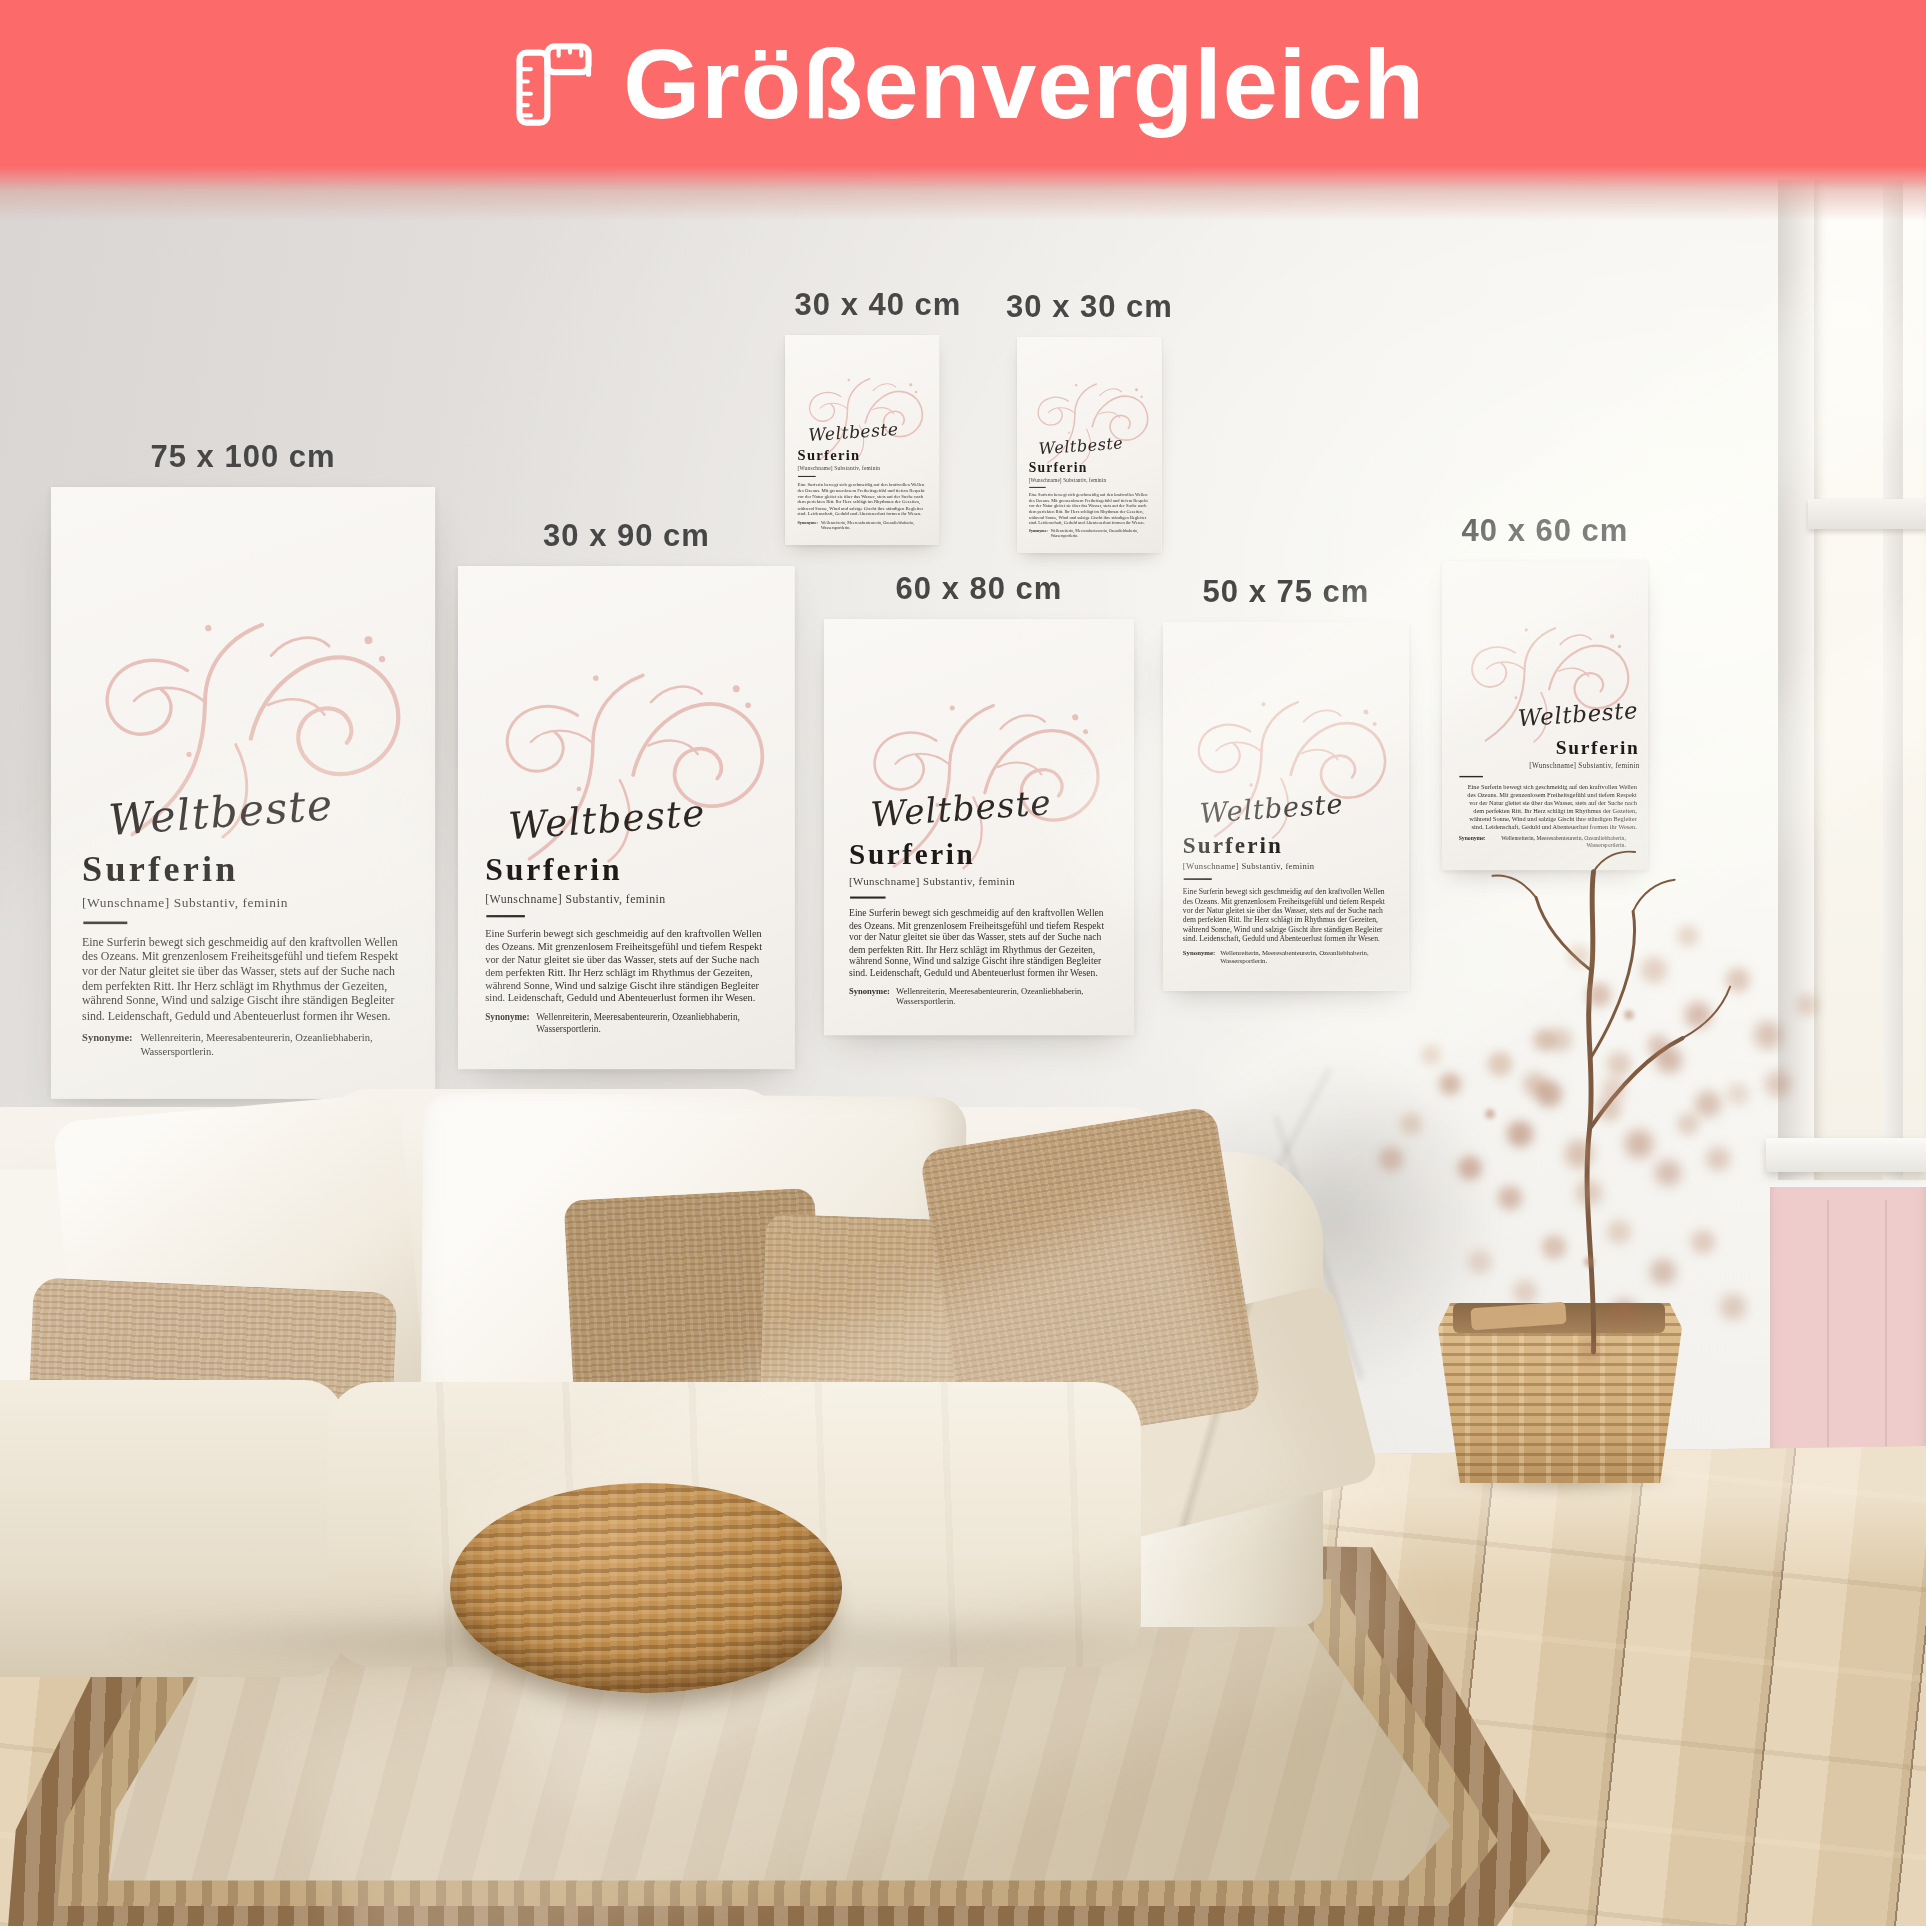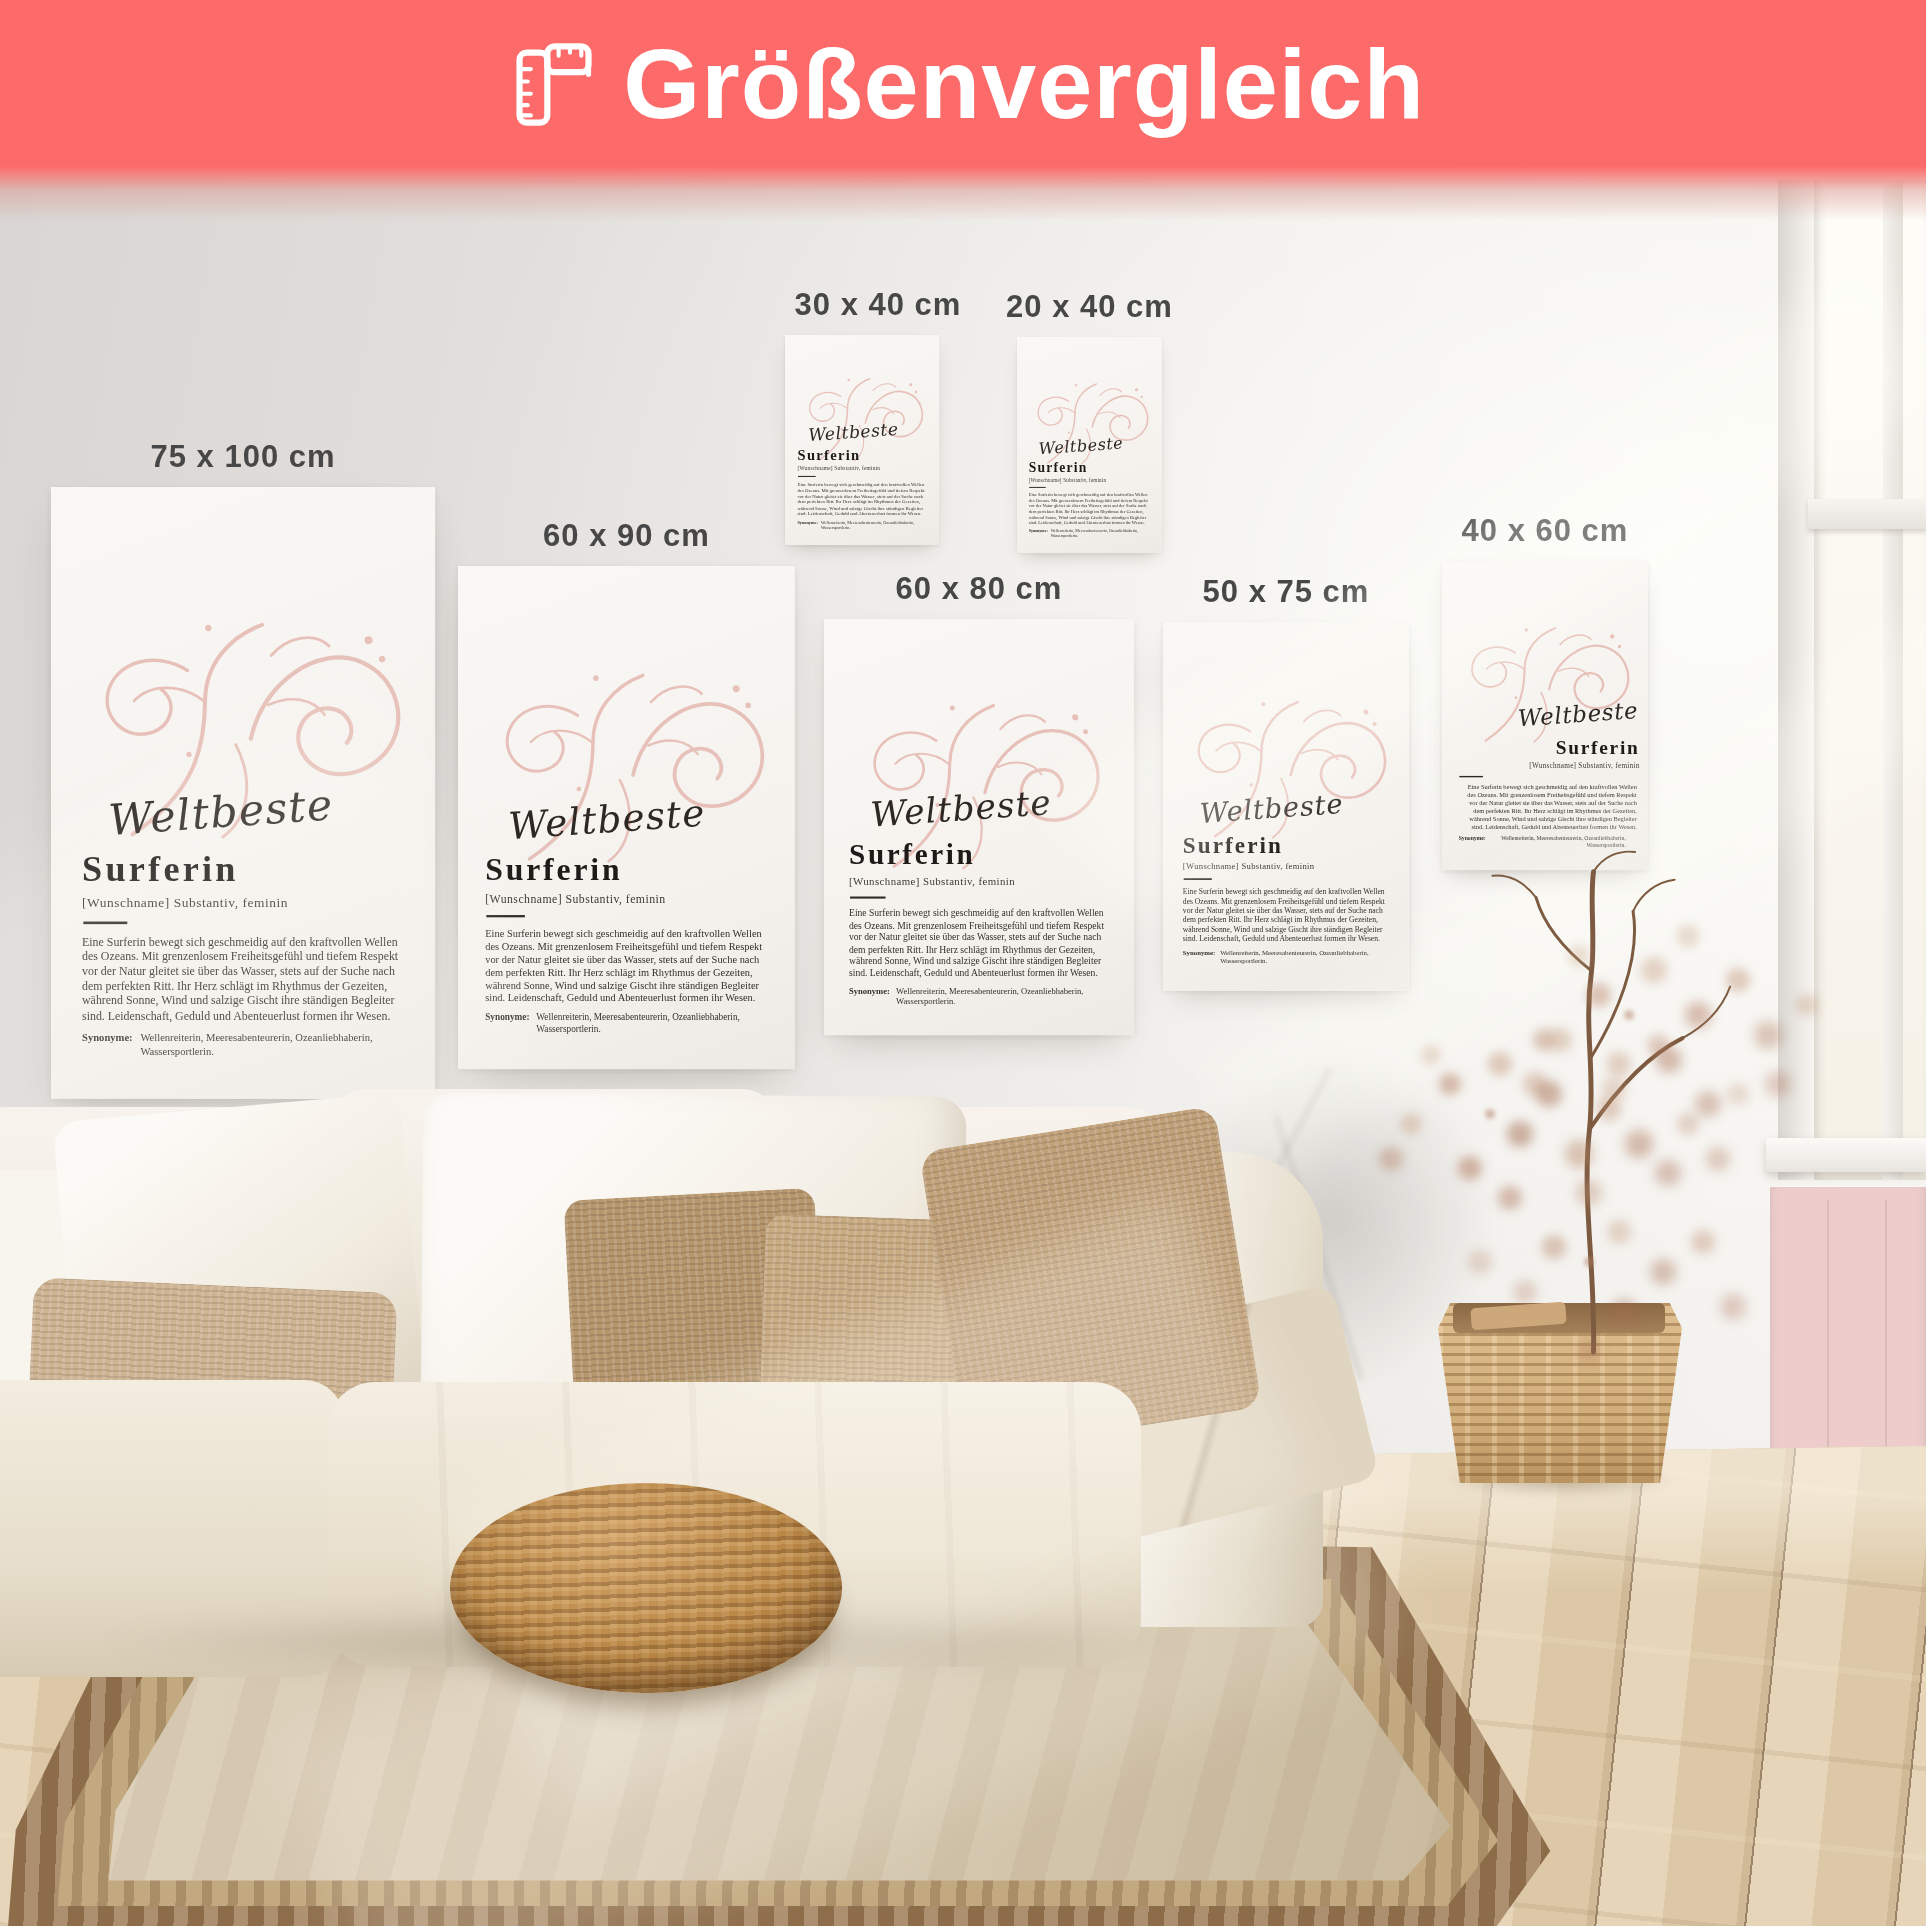--- a/index.html
+++ b/index.html
@@ -235,21 +235,21 @@
         <div class="p-body">Eine Surferin bewegt sich geschmeidig auf den kraftvollen Wellen des Ozeans. Mit grenzenlosem Freiheitsgefühl und tiefem Respekt vor der Natur gleitet sie über das Wasser, stets auf der Suche nach dem perfekten Ritt. Ihr Herz schlägt im Rhythmus der Gezeiten, während Sonne, Wind und salzige Gischt ihre ständigen Begleiter sind. Leidenschaft, Geduld und Abenteuerlust formen ihr Wesen.</div>
         <div class="p-syn">
           <span class="p-syn-label">Synonyme:</span>
           <span class="p-syn-text">Wellenreiterin, Meeresabenteurerin, Ozeanliebhaberin, Wassersportlerin.</span>
         </div>
       </div>
     </div>
   </div>
 
   <div class="poster" style="left:458px;top:566px;width:337px;height:503px;">
-    <div class="size-label">60 x 90 cm</div>
+    <div class="size-label">30 x 90 cm</div>
     <div class="poster-inner" style="height:444px;transform:scale(1.1333);">
       <svg class="p-ornament" viewBox="0 0 260 200">
           <use href="#flourish" transform="rotate(-12 130 100)"></use>
         </svg>
       <div class="p-text">
         <div class="p-script">Weltbeste</div>
         <div class="p-title">Surferin</div>
         <div class="p-sub">[Wunschname] Substantiv, feminin</div>
         <div class="p-divider"></div>
         <div class="p-body">Eine Surferin bewegt sich geschmeidig auf den kraftvollen Wellen des Ozeans. Mit grenzenlosem Freiheitsgefühl und tiefem Respekt vor der Natur gleitet sie über das Wasser, stets auf der Suche nach dem perfekten Ritt. Ihr Herz schlägt im Rhythmus der Gezeiten, während Sonne, Wind und salzige Gischt ihre ständigen Begleiter sind. Leidenschaft, Geduld und Abenteuerlust formen ihr Wesen.</div>
@@ -275,21 +275,21 @@
         <div class="p-body">Eine Surferin bewegt sich geschmeidig auf den kraftvollen Wellen des Ozeans. Mit grenzenlosem Freiheitsgefühl und tiefem Respekt vor der Natur gleitet sie über das Wasser, stets auf der Suche nach dem perfekten Ritt. Ihr Herz schlägt im Rhythmus der Gezeiten, während Sonne, Wind und salzige Gischt ihre ständigen Begleiter sind. Leidenschaft, Geduld und Abenteuerlust formen ihr Wesen.</div>
         <div class="p-syn">
           <span class="p-syn-label">Synonyme:</span>
           <span class="p-syn-text">Wellenreiterin, Meeresabenteurerin, Ozeanliebhaberin, Wassersportlerin.</span>
         </div>
       </div>
     </div>
   </div>
 
   <div class="poster" style="left:1017px;top:337px;width:145px;height:216px;">
-    <div class="size-label">20 x 40 cm</div>
+    <div class="size-label">30 x 30 cm</div>
     <div class="poster-inner" style="height:444px;transform:scale(0.4867);">
       <svg class="p-ornament" viewBox="0 0 260 200">
           <use href="#flourish" transform="rotate(-12 130 100)"></use>
         </svg>
       <div class="p-text">
         <div class="p-script">Weltbeste</div>
         <div class="p-title">Surferin</div>
         <div class="p-sub">[Wunschname] Substantiv, feminin</div>
         <div class="p-divider"></div>
         <div class="p-body">Eine Surferin bewegt sich geschmeidig auf den kraftvollen Wellen des Ozeans. Mit grenzenlosem Freiheitsgefühl und tiefem Respekt vor der Natur gleitet sie über das Wasser, stets auf der Suche nach dem perfekten Ritt. Ihr Herz schlägt im Rhythmus der Gezeiten, während Sonne, Wind und salzige Gischt ihre ständigen Begleiter sind. Leidenschaft, Geduld und Abenteuerlust formen ihr Wesen.</div>

